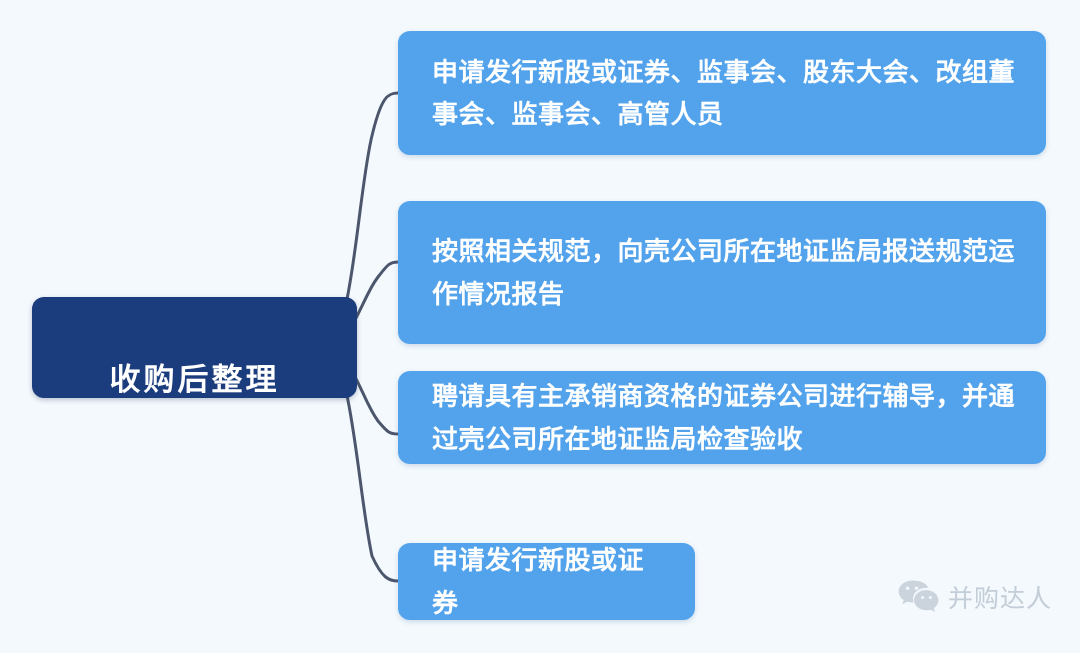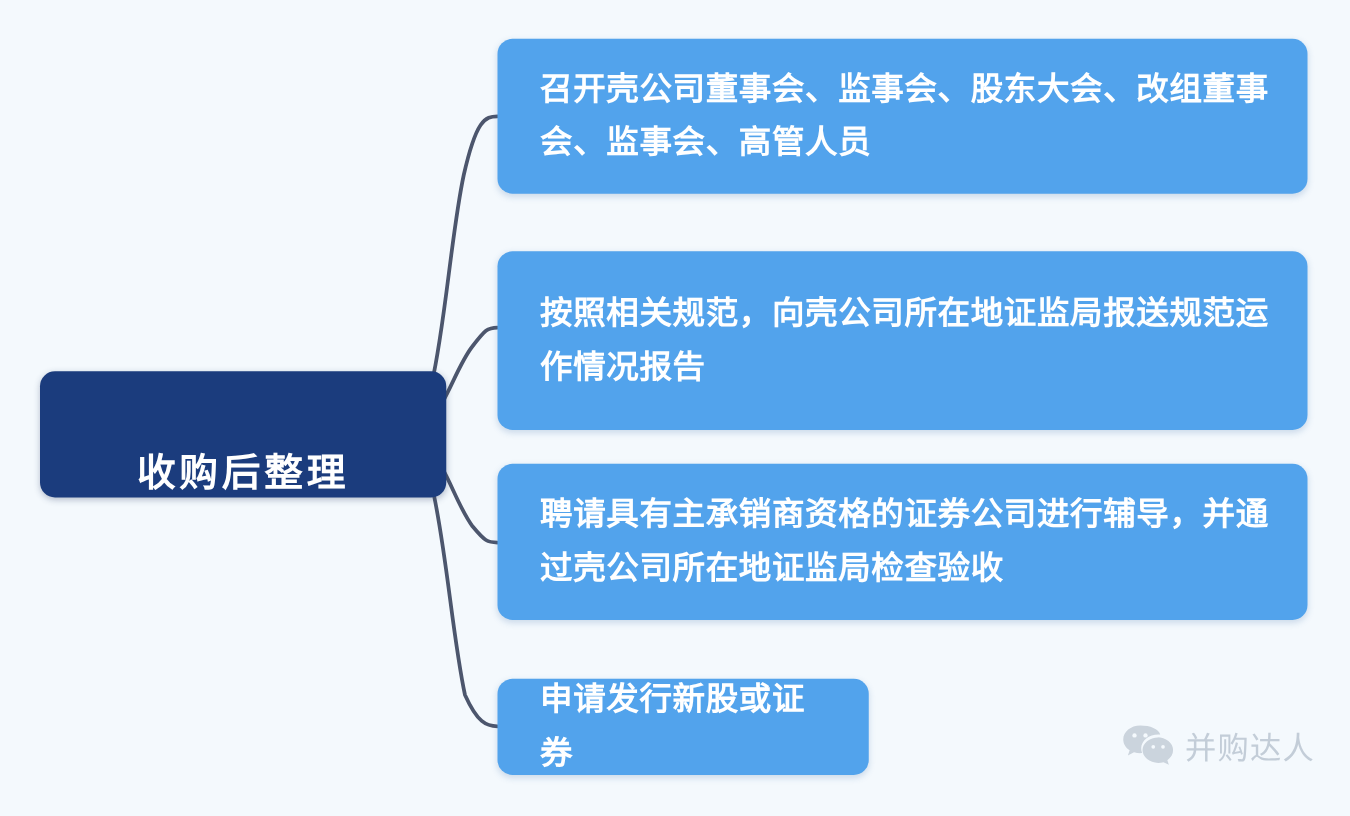--- a/index.html
+++ b/index.html
@@ -74,21 +74,21 @@
     color: #ffffff;
     font-size: 26px;
     font-weight: bold;
     line-height: 1.62;
     letter-spacing: 0.5px;
     font-family: "DejaVu Sans", "Liberation Sans", sans-serif;
   }
 
   .branch-1 { left: 398px; top: 31px;  width: 648px; height: 124px; }
   .branch-2 { left: 398px; top: 201px; width: 648px; height: 143px; }
-  .branch-3 { left: 398px; top: 371px; width: 648px; height: 125px; }
+  .branch-3 { left: 398px; top: 371px; width: 648px; height: 93px; }
   .branch-4 { left: 398px; top: 543px; width: 297px; height: 77px; }
 
   
   #watermark {
     position: absolute;
     left: 897px;
     top: 578px;
     display: flex;
     align-items: center;
     gap: 9px;
@@ -113,21 +113,21 @@
     <path d="M 322 348 C 352 348, 360 300, 378 277 C 388 264, 390 262, 398 262"></path>
     <path d="M 322 348 C 352 348, 360 397, 378 421 C 388 433, 390 434, 398 434"></path>
     <path d="M 322 348 C 352 348, 357 487, 372 556 C 382 578, 389 581, 398 581"></path>
   </svg>
 
   <div class="node root-node">
     <span class="root-label">收购后整理</span>
   </div>
 
   <div class="node branch-node branch-1">
-    <span class="branch-label">召开壳公司董事会、监事会、股东大会、改组董事会、监事会、高管人员</span>
+    <span class="branch-label">申请发行新股或证券、监事会、股东大会、改组董事会、监事会、高管人员</span>
   </div>
 
   <div class="node branch-node branch-2">
     <span class="branch-label">按照相关规范，向壳公司所在地证监局报送规范运作情况报告</span>
   </div>
 
   <div class="node branch-node branch-3">
     <span class="branch-label">聘请具有主承销商资格的证券公司进行辅导，并通过壳公司所在地证监局检查验收</span>
   </div>
 

